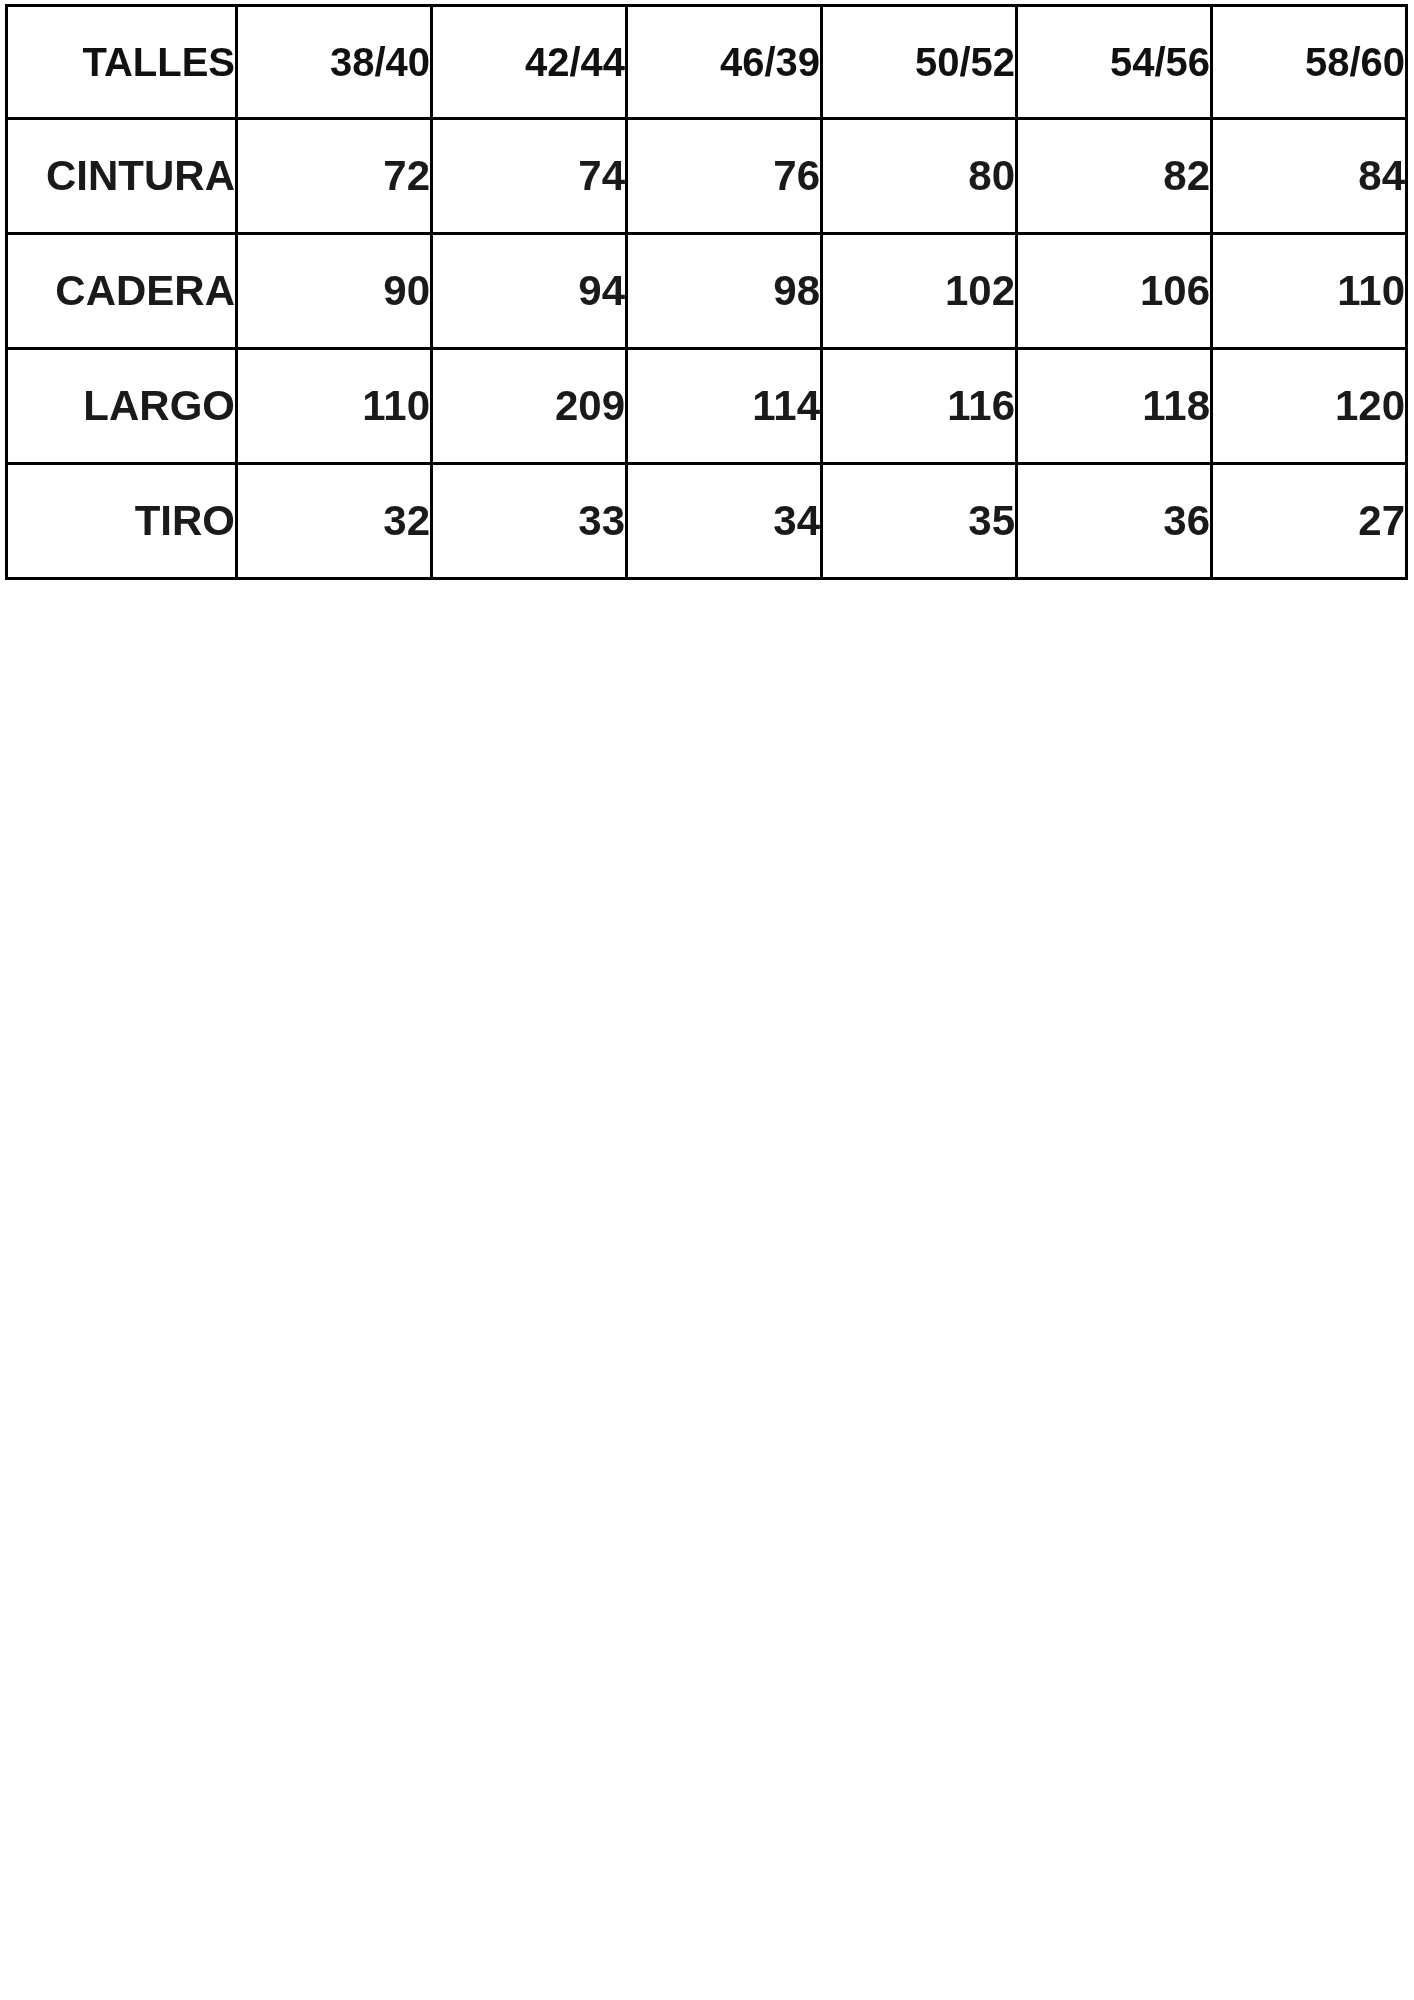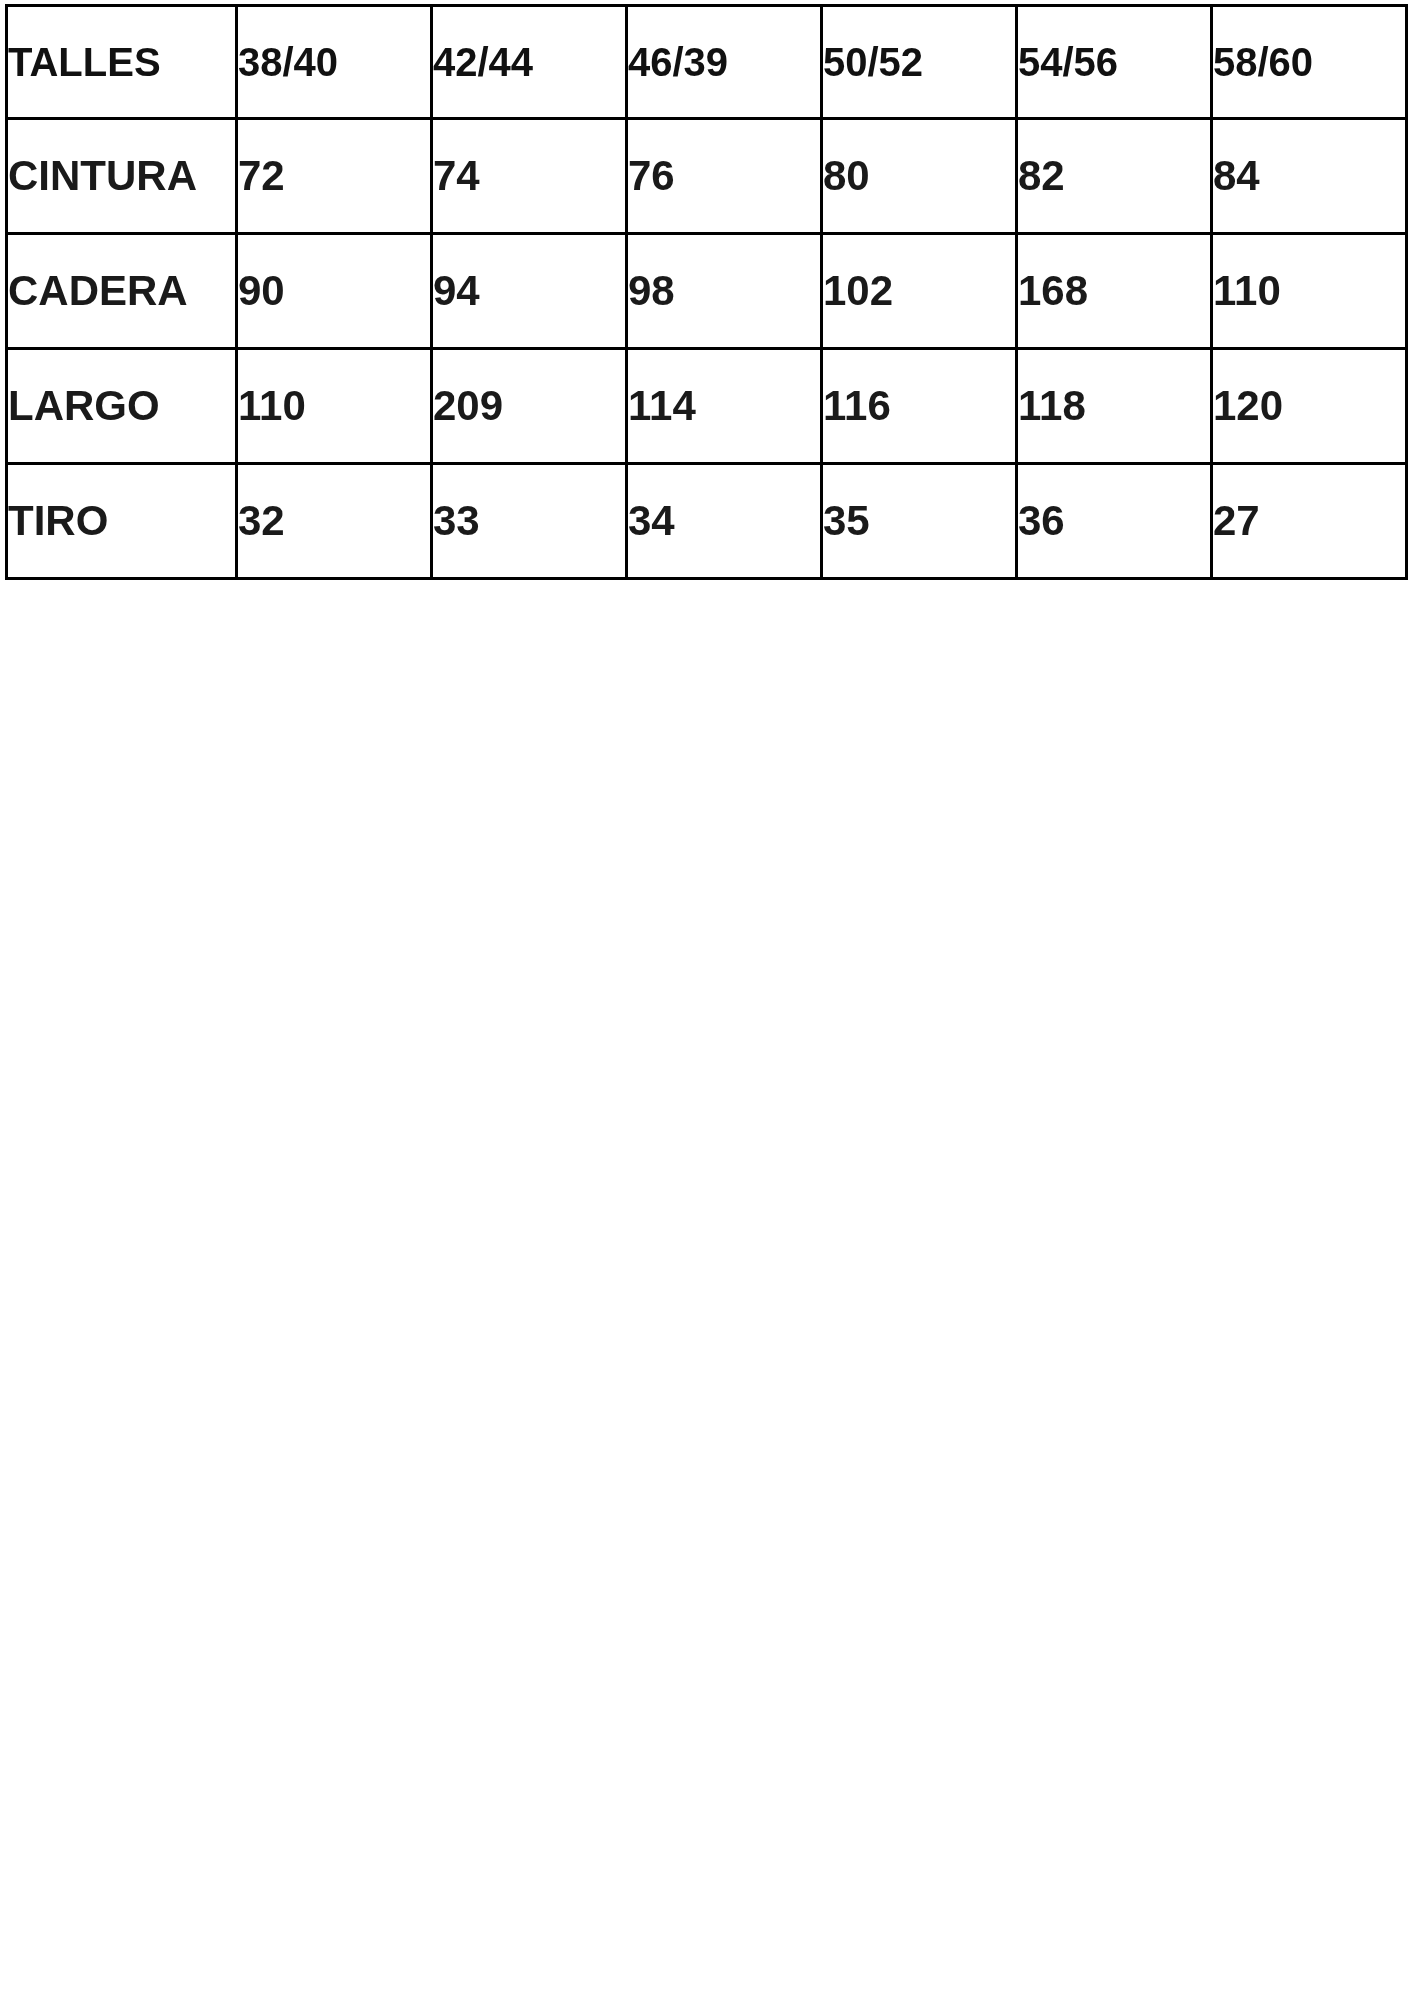--- a/index.html
+++ b/index.html
@@ -20,21 +20,21 @@
     border-collapse: collapse;
     table-layout: fixed;
     margin: 4px 0 0 5px;
     background: #ffffff;
   }
   table.size-chart col.label-col { width: 230px; }
   table.size-chart col.size-col  { width: 195px; }
   table.size-chart th,
   table.size-chart td {
     border: 3px solid #000000;
-    text-align: left;
+    text-align: right;
     vertical-align: middle;
     color: #1a1a1a;
     padding: 0;
     background: #ffffff;
     overflow: hidden;
   }
   table.size-chart th {
     height: 110px;
     font-size: 40px;
     font-weight: 700;
@@ -80,21 +80,21 @@
         <td>80</td>
         <td>82</td>
         <td>84</td>
       </tr>
       <tr>
         <td>CADERA</td>
         <td>90</td>
         <td>94</td>
         <td>98</td>
         <td>102</td>
-        <td>168</td>
+        <td>106</td>
         <td>110</td>
       </tr>
       <tr>
         <td>LARGO</td>
         <td>110</td>
         <td>209</td>
         <td>114</td>
         <td>116</td>
         <td>118</td>
         <td>120</td>

